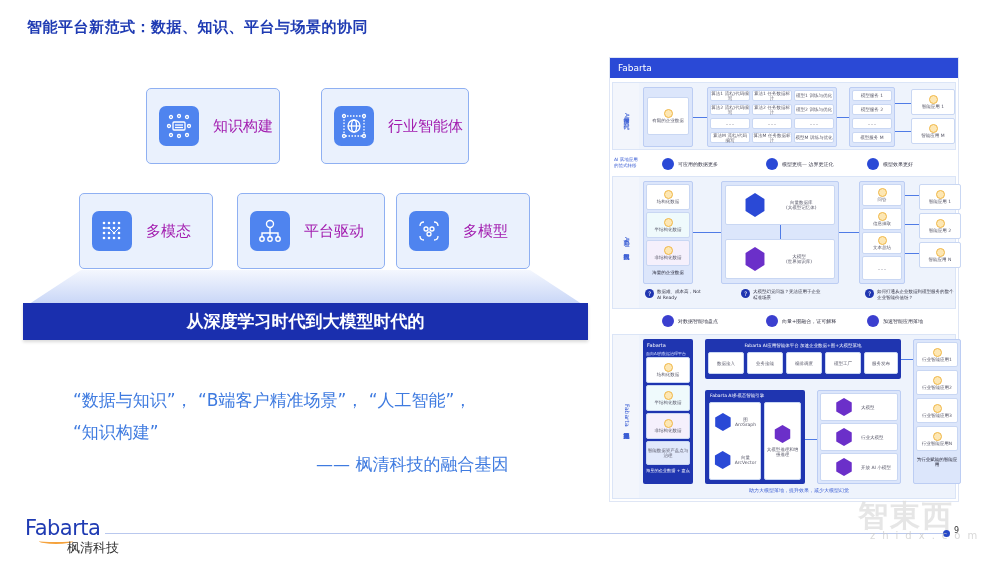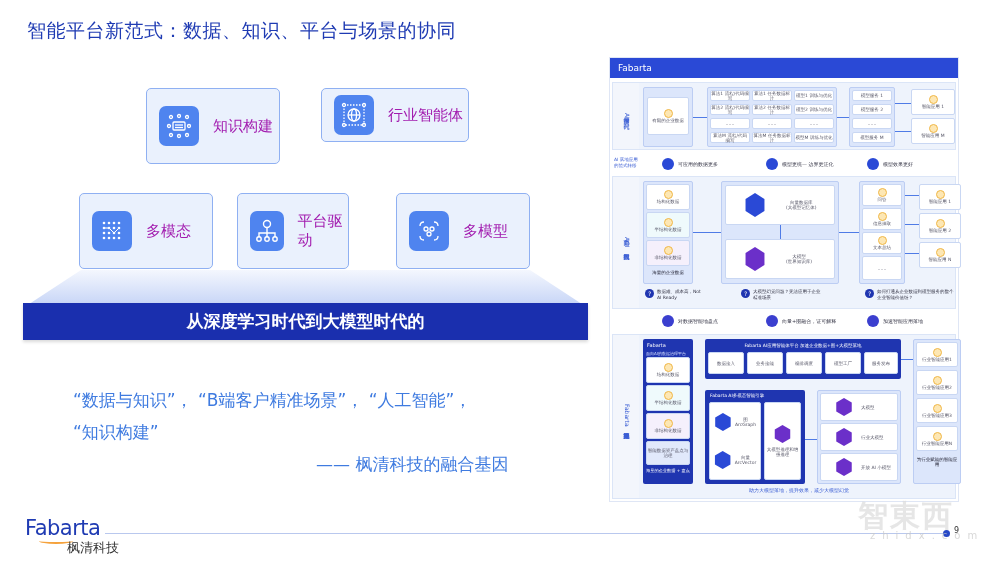--- a/index.html
+++ b/index.html
@@ -1,17 +1,17 @@
 <!DOCTYPE html>
 <html><head>
 <meta charset="utf-8">
 <style>
 *{box-sizing:border-box;margin:0;padding:0}
 body{width:1000px;height:561px;background:#fff;font-family:"DejaVu Sans","Liberation Sans",sans-serif;position:relative;overflow:hidden;color:#333}
-.title{position:absolute;left:27px;top:18px;font-size:19px;font-weight:normal;color:#1f3bb3;letter-spacing:0.5px}
+.title{position:absolute;left:27px;top:18px;font-size:15px;font-weight:bold;color:#1f3bb3;letter-spacing:0.5px}
 
 
 .card{position:absolute;background:#eaf1fd;border:1.5px solid #8fb0f2;border-radius:5px;display:flex;align-items:center}
 .card .ic{width:40px;height:40px;border-radius:7px;background:#4f84ef;margin-left:12px;display:flex;align-items:center;justify-content:center}
 .card .lbl{margin-left:14px;font-size:15px;color:#a21caf}
 .base-top{position:absolute;left:23px;top:270px;width:565px;height:38px;background:linear-gradient(#f4f7fe,#c3d2f6);clip-path:polygon(58px 0,507px 0,565px 38px,0 38px)}
 .base{position:absolute;left:23px;top:303px;width:565px;height:37px;background:#1a2fae;color:#fff;font-size:17px;font-weight:bold;text-align:center;line-height:37px;box-shadow:0 2px 3px rgba(0,0,0,0.15)}
 
 .quote{position:absolute;left:73px;font-size:17px;color:#3f7be0}
 .sign{position:absolute;left:316px;top:453px;font-size:17px;color:#3f7be0}
@@ -64,21 +64,21 @@
             <circle cx="3" cy="13" r="1.5"></circle>
             <circle cx="23" cy="13" r="1.5"></circle>
             <circle cx="5" cy="22" r="1.5"></circle>
             <circle cx="13" cy="23" r="1.5"></circle>
             <circle cx="21" cy="22" r="1.5"></circle>
           </g>
         </svg>
     </div>
     <span class="lbl">知识构建</span>
   </div>
-  <div class="card" style="left:321px;top:88px;width:148px;height:54px">
+  <div class="card" style="left:321px;top:88px;width:148px;height:76px">
     <div class="ic">
       <svg width="26" height="26" viewBox="0 0 26 26">
           <g fill="none" stroke="#fff" stroke-width="1.3">
             <circle cx="13" cy="13" r="6"></circle>
             <ellipse cx="13" cy="13" rx="2.5" ry="6"></ellipse>
             <line x1="7" y1="13" x2="19" y2="13"></line>
             <rect x="3" y="3" width="20" height="20" stroke-dasharray="1.5 1.5"></rect>
             <circle cx="3" cy="3" r="1.5" fill="#4f84ef"></circle>
             <circle cx="23" cy="3" r="1.5" fill="#4f84ef"></circle>
             <circle cx="3" cy="23" r="1.5" fill="#4f84ef"></circle>
@@ -108,21 +108,21 @@
             <circle cx="5" cy="20" r="1.3"></circle>
             <circle cx="10" cy="20" r="1.3"></circle>
             <circle cx="15" cy="20" r="1.3"></circle>
             <circle cx="20" cy="20" r="1.3"></circle>
           </g>
           <polyline points="5,10 10,10 15,15 20,10" stroke="#fff" fill="none" stroke-width="1"></polyline>
         </svg>
     </div>
     <span class="lbl">多模态</span>
   </div>
-  <div class="card" style="left:237px;top:193px;width:112px;height:76px">
+  <div class="card" style="left:237px;top:193px;width:148px;height:76px">
     <div class="ic">
       <svg width="26" height="26" viewBox="0 0 26 26">
           <g fill="none" stroke="#fff" stroke-width="1.4">
             <circle cx="13" cy="6" r="3.5"></circle>
             <line x1="13" y1="9.5" x2="13" y2="15"></line>
             <polyline points="5,19 5,15 21,15 21,19"></polyline>
             <circle cx="5" cy="21" r="2.2"></circle>
             <circle cx="13" cy="21" r="2.2"></circle>
             <circle cx="21" cy="21" r="2.2"></circle>
             <line x1="13" y1="15" x2="13" y2="19"></line>

